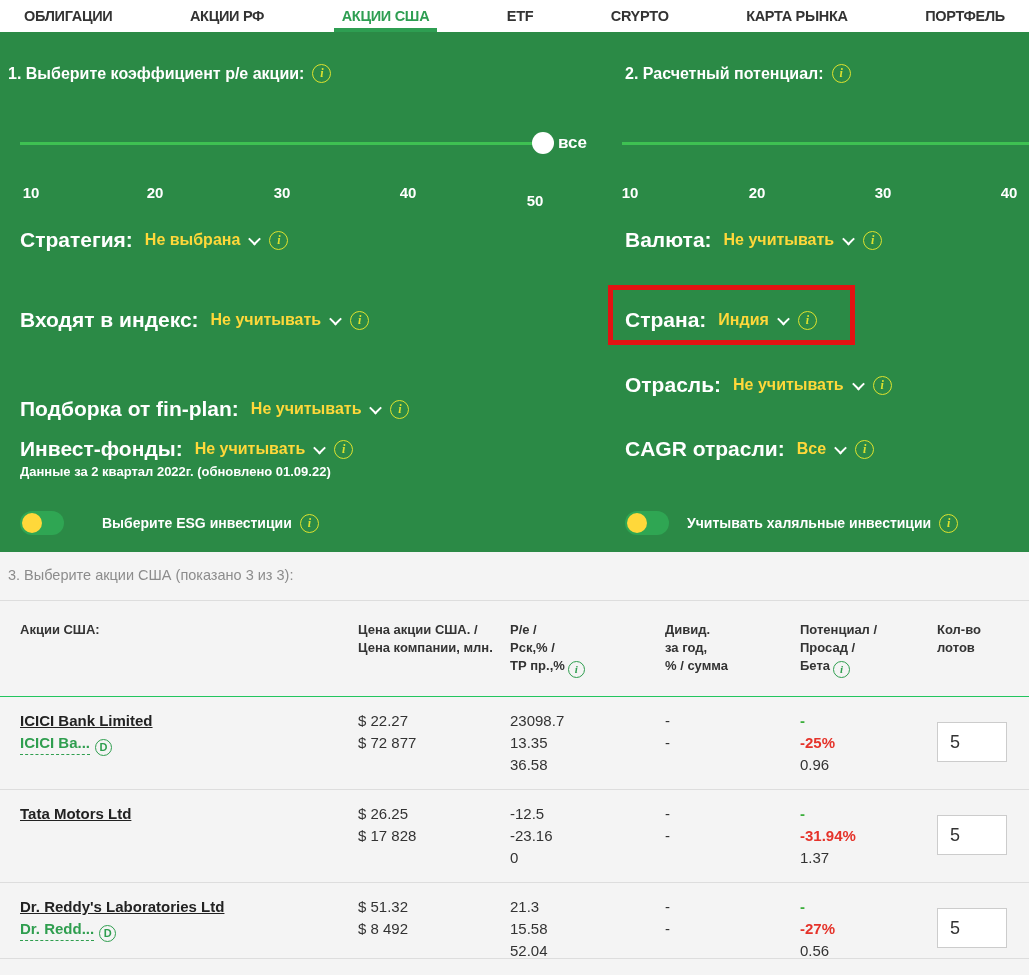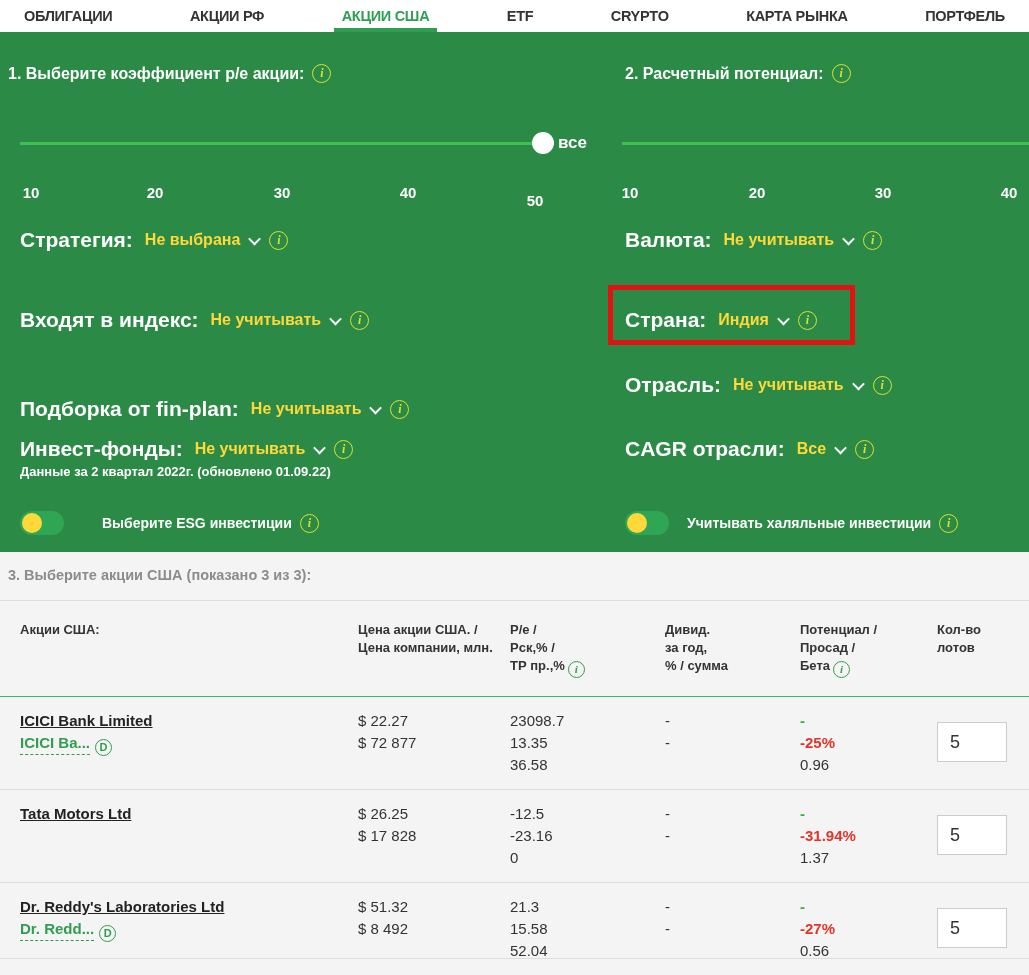--- a/index.html
+++ b/index.html
@@ -39,21 +39,21 @@
   .note { font-size:13px; font-weight:bold; color:#fff; }
   .toggle { position:relative; width:44px; height:24px; border-radius:12px;
     background:#2fa653; cursor:pointer; flex:none; }
   .toggle .knob { position:absolute; left:2px; top:2px; width:20px; height:20px;
     border-radius:50%; background:#ffd83a; }
   .tog-label { font-size:14px; font-weight:bold; color:#fff; margin:0 8px; }
   .hl-box { border:5px solid #e31212; background:transparent; pointer-events:none; }
 
   
   .bottom { background:#f4f4f4; height:423px; }
-  .sec-title { padding:15px 0 0 8px; font-size:14.5px; font-weight:bold;
+  .sec-title { padding:15px 0 0 8px; font-size:14.5px; font-weight:normal;
     color:#8c8c8c; height:48px; }
   .trow { display:grid; grid-template-columns:338px 152px 155px 135px 125px 1fr;
     padding-left:20px; }
   .thead { height:97px; border-top:1px solid #ddd; border-bottom:1px solid #22c55e; }
   .thead .cell { padding-top:20px; font-size:13px; font-weight:bold; color:#333;
     line-height:18px; }
   .info.green { width:17px; height:17px; border-color:#2f9e4f; color:#2f9e4f;
     font-size:11px; vertical-align:-3px; margin-left:3px; }
   .data-row { border-bottom:1px solid #ddd; }
   .r1,.r2 { height:93px; } .r3 { height:76px; }

